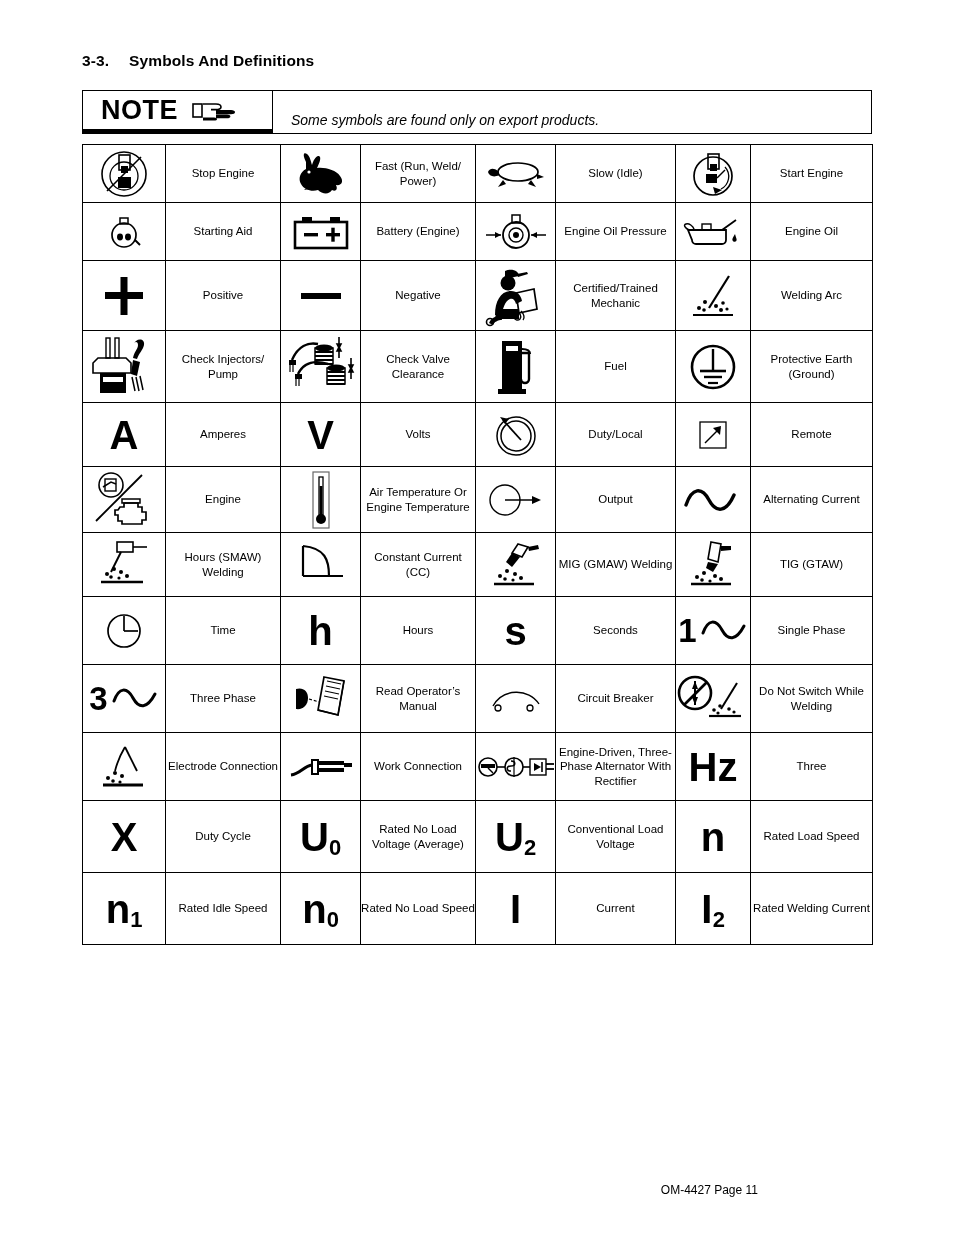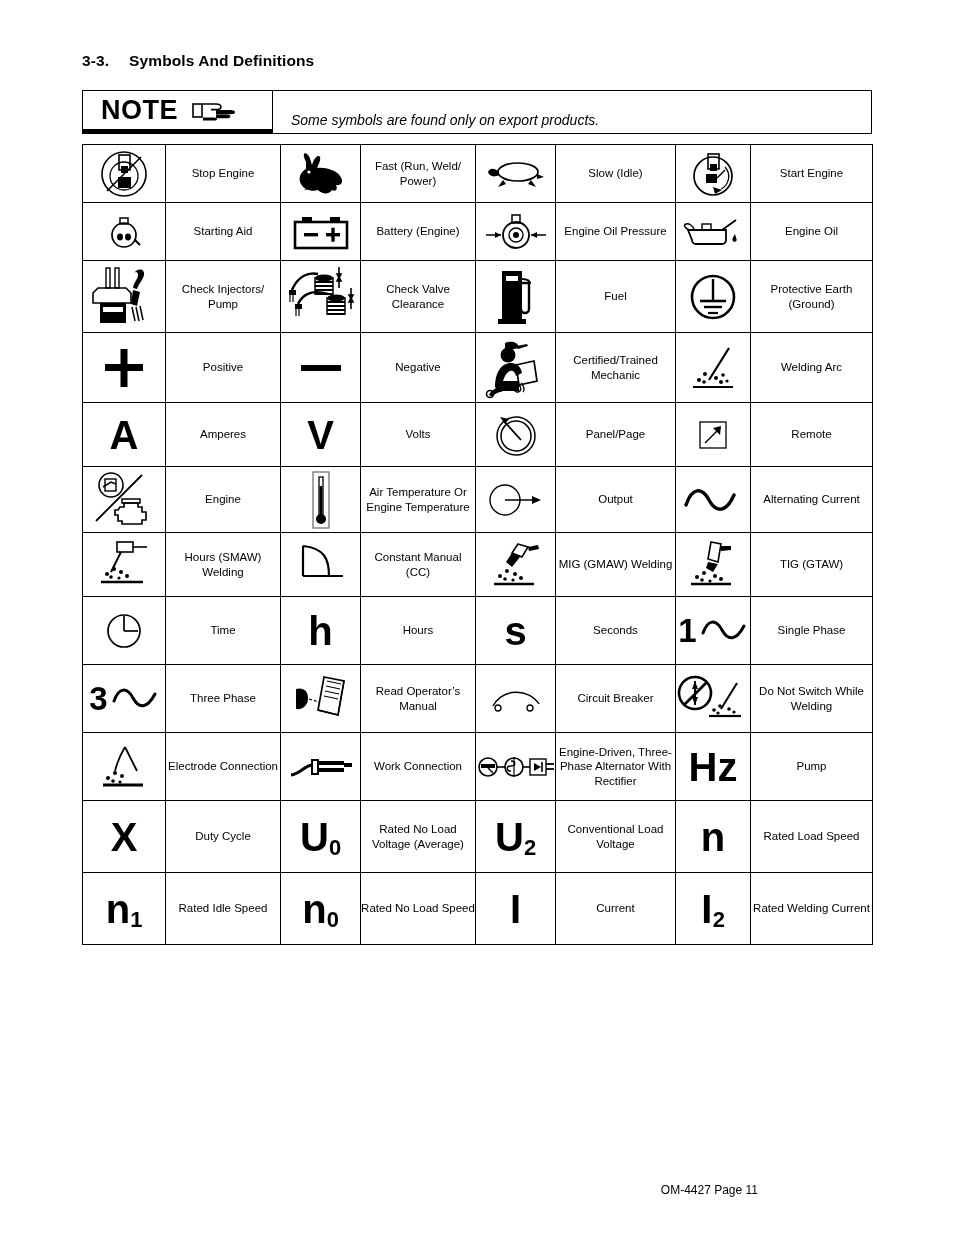--- a/index.html
+++ b/index.html
@@ -276,20 +276,73 @@
             <path d="M7 16 c-4 -2 -6 -5 -3 -6 c3 -1 7 2 8 5" class="stroke" stroke-width="1.5"></path>
             <rect x="20" y="10" width="9" height="6" class="stroke" stroke-width="1.4"></rect>
             <path d="M53 20 c-2.5 4 -3.5 6 -1.6 7.4 c1.8 1.2 4 -0.6 3 -3 c-0.4 -1.2 -0.9 -2.6 -1.4 -4.4 z" class="ink"></path>
           </svg>
         </div>
       </td>
       <td class="lbl-cell">Engine Oil</td>
     </tr>
 
     <tr>
+      <td class="sym-cell" style="height:70px">
+        <div class="sym-inner">
+          <svg width="46" height="46" viewBox="0 0 46 46">
+            <rect x="4" y="19" width="38" height="7" class="ink"></rect>
+            <rect x="19.5" y="4" width="7" height="38" class="ink"></rect>
+          </svg>
+        </div>
+      </td>
+      <td class="lbl-cell">Positive</td>
+      <td class="sym-cell">
+        <div class="sym-inner">
+          <svg width="46" height="16" viewBox="0 0 46 16">
+            <rect x="3" y="5" width="40" height="6" class="ink"></rect>
+          </svg>
+        </div>
+      </td>
+      <td class="lbl-cell">Negative</td>
+      <td class="sym-cell">
+        <div class="sym-inner">
+          <svg width="62" height="62" viewBox="0 0 62 62">
+            <path d="M20 6 c7 -3 14 0 14 5 l-14 3 z" class="ink"></path>
+            <path d="M32 9 l10 -2 l1 2 l-10 3 z" class="ink"></path>
+            <circle cx="23" cy="18" r="7.5" class="ink"></circle>
+            <path d="M10 50 c0 -14 6 -24 16 -24 c6 0 10 4 11 10 l-6 3 c-1 -4 -3 -6 -6 -5 c-5 2 -8 10 -8 19 z" class="ink"></path>
+            <path d="M12 44 h22 v10 h-24 z" class="ink"></path>
+            <path d="M31 28 l18 -4 l3 20 l-18 4 z" class="stroke" stroke-width="1.7"></path>
+            <path d="M31 46 c4 2 6 5 4 8 c-2 2 -6 1 -6 -2" class="stroke" stroke-width="1.4"></path>
+            <path d="M36 46 c3 3 4 7 2 9" class="stroke" stroke-width="1.4"></path>
+            <path d="M4 58 c2 -5 8 -8 12 -7 l1 4 c-4 0 -8 2 -9 5 z" class="ink"></path>
+            <circle cx="5" cy="57" r="3.5" class="stroke" stroke-width="1.6"></circle>
+          </svg>
+        </div>
+      </td>
+      <td class="lbl-cell">Certified/Trained Mechanic</td>
+      <td class="sym-cell">
+        <div class="sym-inner">
+          <svg width="60" height="52" viewBox="0 0 60 52">
+            <line x1="46" y1="6" x2="26" y2="38" class="stroke" stroke-width="2.2"></line>
+            <line x1="10" y1="45" x2="50" y2="45" class="stroke" stroke-width="2.2"></line>
+            <circle cx="16" cy="38" r="2" class="ink"></circle>
+            <circle cx="22" cy="32" r="2" class="ink"></circle>
+            <circle cx="21" cy="40" r="1.8" class="ink"></circle>
+            <circle cx="33" cy="36" r="2" class="ink"></circle>
+            <circle cx="40" cy="33" r="1.8" class="ink"></circle>
+            <circle cx="38" cy="40" r="2" class="ink"></circle>
+            <circle cx="44" cy="39" r="1.6" class="ink"></circle>
+          </svg>
+        </div>
+      </td>
+      <td class="lbl-cell">Welding Arc</td>
+    </tr>
+
+    <tr>
       <td class="sym-cell" style="height:72px">
         <div class="sym-inner">
           <svg width="68" height="68" viewBox="0 0 68 68">
             <rect x="16" y="5" width="4" height="20" class="stroke" stroke-width="1.4"></rect>
             <rect x="25" y="5" width="4" height="20" class="stroke" stroke-width="1.4"></rect>
             <path d="M8 25 h28 l5 5 v10 h-38 v-10 z" class="stroke" stroke-width="1.6"></path>
             <rect x="10" y="40" width="26" height="20" class="ink"></rect>
             <rect x="13" y="44" width="20" height="5" fill="#fff"></rect>
             <path d="M46 8 c4 -3 9 -1 8 4 c-1 5 -5 8 -7 14 l-4 -1 c1 -6 5 -9 5 -13 c0 -3 -2 -4 -4 -2 z" class="ink"></path>
             <path d="M43 27 l7 2 l-3 14 l-6 -2 z" class="ink"></path>
@@ -341,73 +394,20 @@
             <line x1="13" y1="30" x2="39" y2="30" class="stroke" stroke-width="2.6"></line>
             <line x1="17" y1="36" x2="35" y2="36" class="stroke" stroke-width="2.4"></line>
             <line x1="21" y1="42" x2="31" y2="42" class="stroke" stroke-width="2.2"></line>
           </svg>
         </div>
       </td>
       <td class="lbl-cell">Protective Earth (Ground)</td>
     </tr>
 
     <tr>
-      <td class="sym-cell" style="height:70px">
-        <div class="sym-inner">
-          <svg width="46" height="46" viewBox="0 0 46 46">
-            <rect x="4" y="19" width="38" height="7" class="ink"></rect>
-            <rect x="19.5" y="4" width="7" height="38" class="ink"></rect>
-          </svg>
-        </div>
-      </td>
-      <td class="lbl-cell">Positive</td>
-      <td class="sym-cell">
-        <div class="sym-inner">
-          <svg width="46" height="16" viewBox="0 0 46 16">
-            <rect x="3" y="5" width="40" height="6" class="ink"></rect>
-          </svg>
-        </div>
-      </td>
-      <td class="lbl-cell">Negative</td>
-      <td class="sym-cell">
-        <div class="sym-inner">
-          <svg width="62" height="62" viewBox="0 0 62 62">
-            <path d="M20 6 c7 -3 14 0 14 5 l-14 3 z" class="ink"></path>
-            <path d="M32 9 l10 -2 l1 2 l-10 3 z" class="ink"></path>
-            <circle cx="23" cy="18" r="7.5" class="ink"></circle>
-            <path d="M10 50 c0 -14 6 -24 16 -24 c6 0 10 4 11 10 l-6 3 c-1 -4 -3 -6 -6 -5 c-5 2 -8 10 -8 19 z" class="ink"></path>
-            <path d="M12 44 h22 v10 h-24 z" class="ink"></path>
-            <path d="M31 28 l18 -4 l3 20 l-18 4 z" class="stroke" stroke-width="1.7"></path>
-            <path d="M31 46 c4 2 6 5 4 8 c-2 2 -6 1 -6 -2" class="stroke" stroke-width="1.4"></path>
-            <path d="M36 46 c3 3 4 7 2 9" class="stroke" stroke-width="1.4"></path>
-            <path d="M4 58 c2 -5 8 -8 12 -7 l1 4 c-4 0 -8 2 -9 5 z" class="ink"></path>
-            <circle cx="5" cy="57" r="3.5" class="stroke" stroke-width="1.6"></circle>
-          </svg>
-        </div>
-      </td>
-      <td class="lbl-cell">Certified/Trained Mechanic</td>
-      <td class="sym-cell">
-        <div class="sym-inner">
-          <svg width="60" height="52" viewBox="0 0 60 52">
-            <line x1="46" y1="6" x2="26" y2="38" class="stroke" stroke-width="2.2"></line>
-            <line x1="10" y1="45" x2="50" y2="45" class="stroke" stroke-width="2.2"></line>
-            <circle cx="16" cy="38" r="2" class="ink"></circle>
-            <circle cx="22" cy="32" r="2" class="ink"></circle>
-            <circle cx="21" cy="40" r="1.8" class="ink"></circle>
-            <circle cx="33" cy="36" r="2" class="ink"></circle>
-            <circle cx="40" cy="33" r="1.8" class="ink"></circle>
-            <circle cx="38" cy="40" r="2" class="ink"></circle>
-            <circle cx="44" cy="39" r="1.6" class="ink"></circle>
-          </svg>
-        </div>
-      </td>
-      <td class="lbl-cell">Welding Arc</td>
-    </tr>
-
-    <tr>
       <td class="sym-cell" style="height:64px">
         <div class="sym-inner">
               <span class="glyph big">A</span>
             </div>
       </td>
       <td class="lbl-cell">Amperes</td>
       <td class="sym-cell">
         <div class="sym-inner">
               <span class="glyph big">V</span>
             </div>
@@ -416,21 +416,21 @@
       <td class="sym-cell">
         <div class="sym-inner">
           <svg width="50" height="50" viewBox="0 0 50 50">
             <circle cx="25" cy="26" r="19" class="stroke" stroke-width="1.5"></circle>
             <circle cx="25" cy="26" r="15" class="stroke" stroke-width="1.5"></circle>
             <line x1="12" y1="10" x2="30" y2="30" class="stroke" stroke-width="1.8"></line>
             <path d="M9 7 l9 2 l-4 5 z" class="ink"></path>
           </svg>
         </div>
       </td>
-      <td class="lbl-cell">Panel/Page</td>
+      <td class="lbl-cell">Duty/Local</td>
       <td class="sym-cell">
         <div class="sym-inner">
           <svg width="30" height="30" viewBox="0 0 30 30">
             <rect x="2" y="2" width="26" height="26" class="stroke" stroke-width="1.3"></rect>
             <line x1="7" y1="23" x2="22" y2="8" class="stroke" stroke-width="1.4"></line>
             <path d="M23 6 l-1 9 l-7 -7 z" class="ink"></path>
           </svg>
         </div>
       </td>
       <td class="lbl-cell">Remote</td>
@@ -501,21 +501,21 @@
       <td class="lbl-cell">Hours (SMAW) Welding</td>
       <td class="sym-cell">
         <div class="sym-inner">
           <svg width="52" height="46" viewBox="0 0 52 46">
             <line x1="8" y1="4" x2="8" y2="34" class="stroke" stroke-width="2.2"></line>
             <path d="M8 4 C30 6 34 18 34 34" class="stroke" stroke-width="2.2"></path>
             <line x1="8" y1="34" x2="48" y2="34" class="stroke" stroke-width="2.2"></line>
           </svg>
         </div>
       </td>
-      <td class="lbl-cell">Constant Manual (CC)</td>
+      <td class="lbl-cell">Constant Current (CC)</td>
       <td class="sym-cell">
         <div class="sym-inner">
           <svg width="56" height="54" viewBox="0 0 56 54">
             <path d="M30 6 l10 3 l-6 10 l-10 -4 z" class="stroke" stroke-width="1.6"></path>
             <path d="M40 9 l10 -2 l1 4 l-10 2 z" class="ink"></path>
             <path d="M24 15 l8 4 l-8 10 l-6 -5 z" class="ink"></path>
             <line x1="6" y1="46" x2="46" y2="46" class="stroke" stroke-width="2.4"></line>
             <circle cx="12" cy="38" r="2" class="ink"></circle>
             <circle cx="19" cy="33" r="2" class="ink"></circle>
             <circle cx="17" cy="41" r="1.8" class="ink"></circle>
@@ -681,21 +681,21 @@
             <line x1="69" y1="18" x2="77" y2="18" class="stroke" stroke-width="1.8"></line>
           </svg>
         </div>
       </td>
       <td class="lbl-cell">Engine-Driven, Three-Phase Alternator With Rectifier</td>
       <td class="sym-cell">
         <div class="sym-inner">
               <span class="glyph big">Hz</span>
             </div>
       </td>
-      <td class="lbl-cell">Pump</td>
+      <td class="lbl-cell">Three</td>
     </tr>
 
     <tr>
       <td class="sym-cell" style="height:72px">
         <div class="sym-inner">
               <span class="glyph big">X</span>
             </div>
       </td>
       <td class="lbl-cell">Duty Cycle</td>
       <td class="sym-cell">

